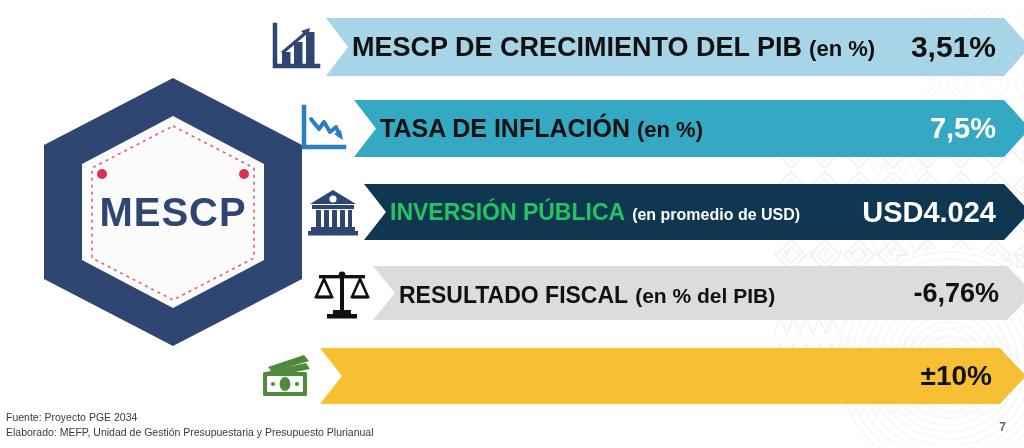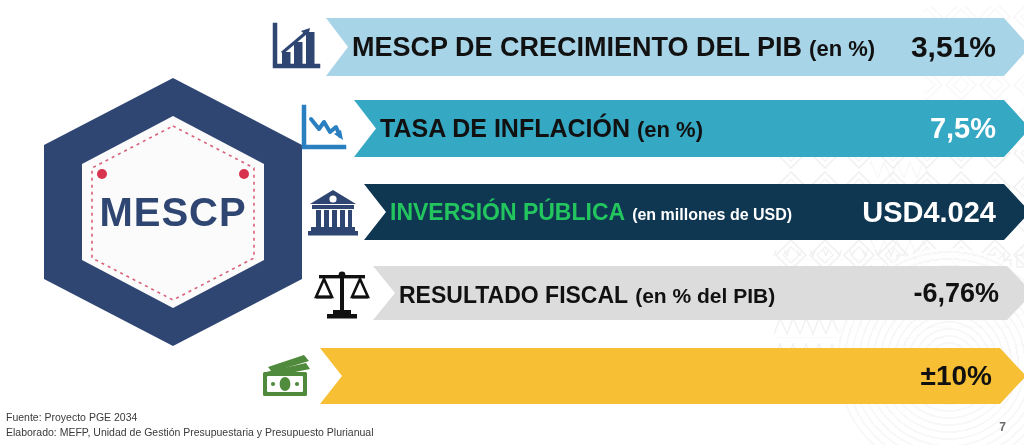--- a/index.html
+++ b/index.html
@@ -185,21 +185,21 @@
         <rect x="26" y="23" width="5" height="17" fill="#2f4672"></rect>
         <rect x="34" y="23" width="5" height="17" fill="#2f4672"></rect>
         <rect x="42" y="23" width="4" height="17" fill="#2f4672"></rect>
         <rect x="5" y="40" width="44" height="4" fill="#2f4672"></rect>
         <rect x="2" y="44" width="50" height="4.5" fill="#2f4672"></rect>
       </svg>
     </div>
     <div class="banner arrow" style="background: rgb(16, 55, 82);">
       <div class="txt-group">
         <span class="label" style="color: #22c55e; font-size: 23px;">INVERSIÓN PÚBLICA</span>
-        <span class="sub" style="color: rgb(255, 255, 255); font-size: 16px;">(en millones de USD)</span>
+        <span class="sub" style="color: rgb(255, 255, 255); font-size: 16px;">(en promedio de USD)</span>
       </div>
       <span class="value" style="color: rgb(255, 255, 255); font-size: 29px; padding-right: 34px;">USD4.024</span>
     </div>
   </div>
 
   <div class="row" id="row-4">
     <div class="icon-box">
       <svg width="56" height="54" viewBox="0 0 56 54">
         <circle cx="28" cy="9" r="3.4" fill="#111111"></circle>
         <rect x="26" y="10" width="4" height="34" fill="#111111"></rect>

